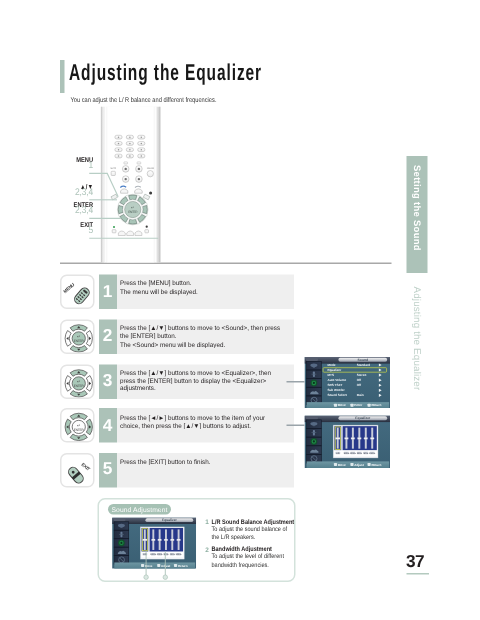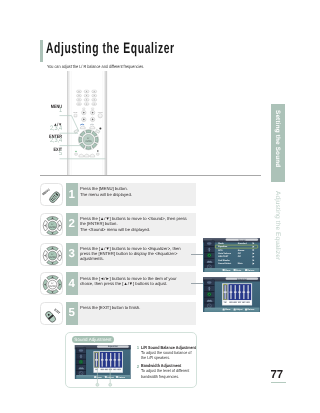--- a/index.html
+++ b/index.html
@@ -568,15 +568,15 @@
   </div>
   <svg id="note-leaders" viewBox="0 0 131 57" width="131" height="57">
     <g stroke="#acc2b8" stroke-width="0.6" fill="none">
       <path d="M31.4 34.5 V50.4"></path>
           <path d="M44.2 34.5 V50.4"></path>
     </g>
     <circle cx="31.4" cy="51.8" r="1.5" fill="#dbe8e2" stroke="#acc2b8" stroke-width="0.45"></circle>
     <circle cx="44.2" cy="51.8" r="1.5" fill="#dbe8e2" stroke="#acc2b8" stroke-width="0.45"></circle>
   </svg>
 </div>
-<div id="pagenum">77</div>
+<div id="pagenum">37</div>
 <div id="pagenum-rule"></div>
 </div>
 
 </body></html>

